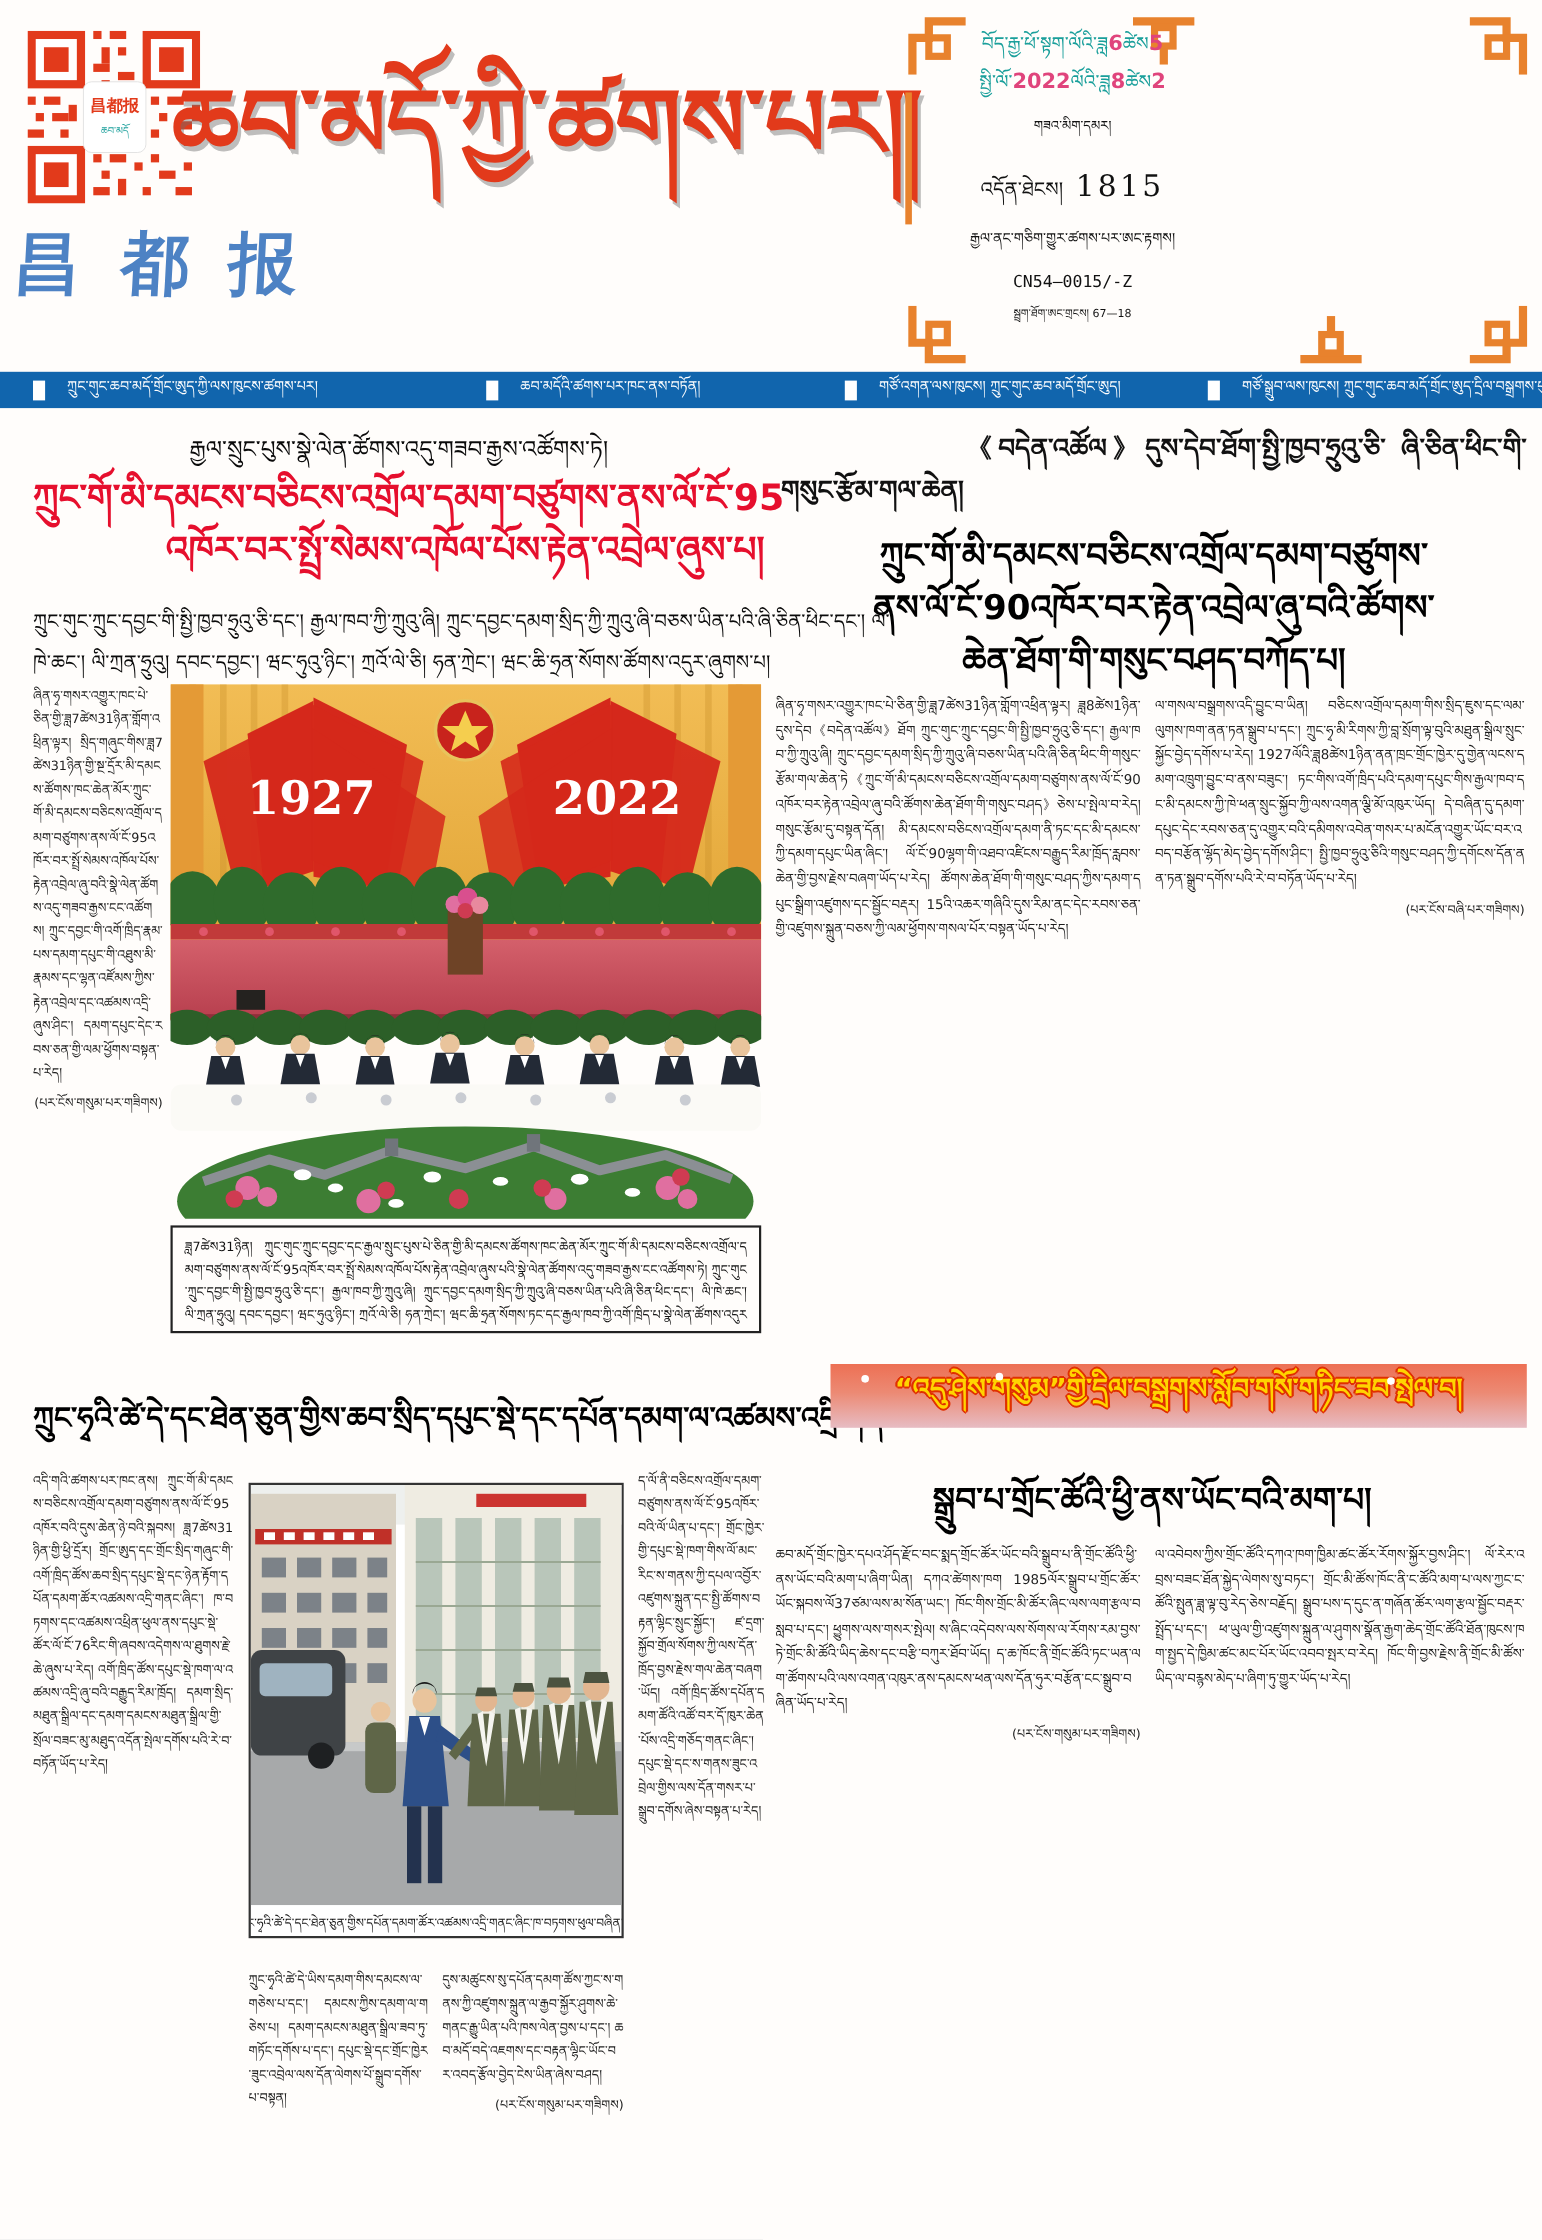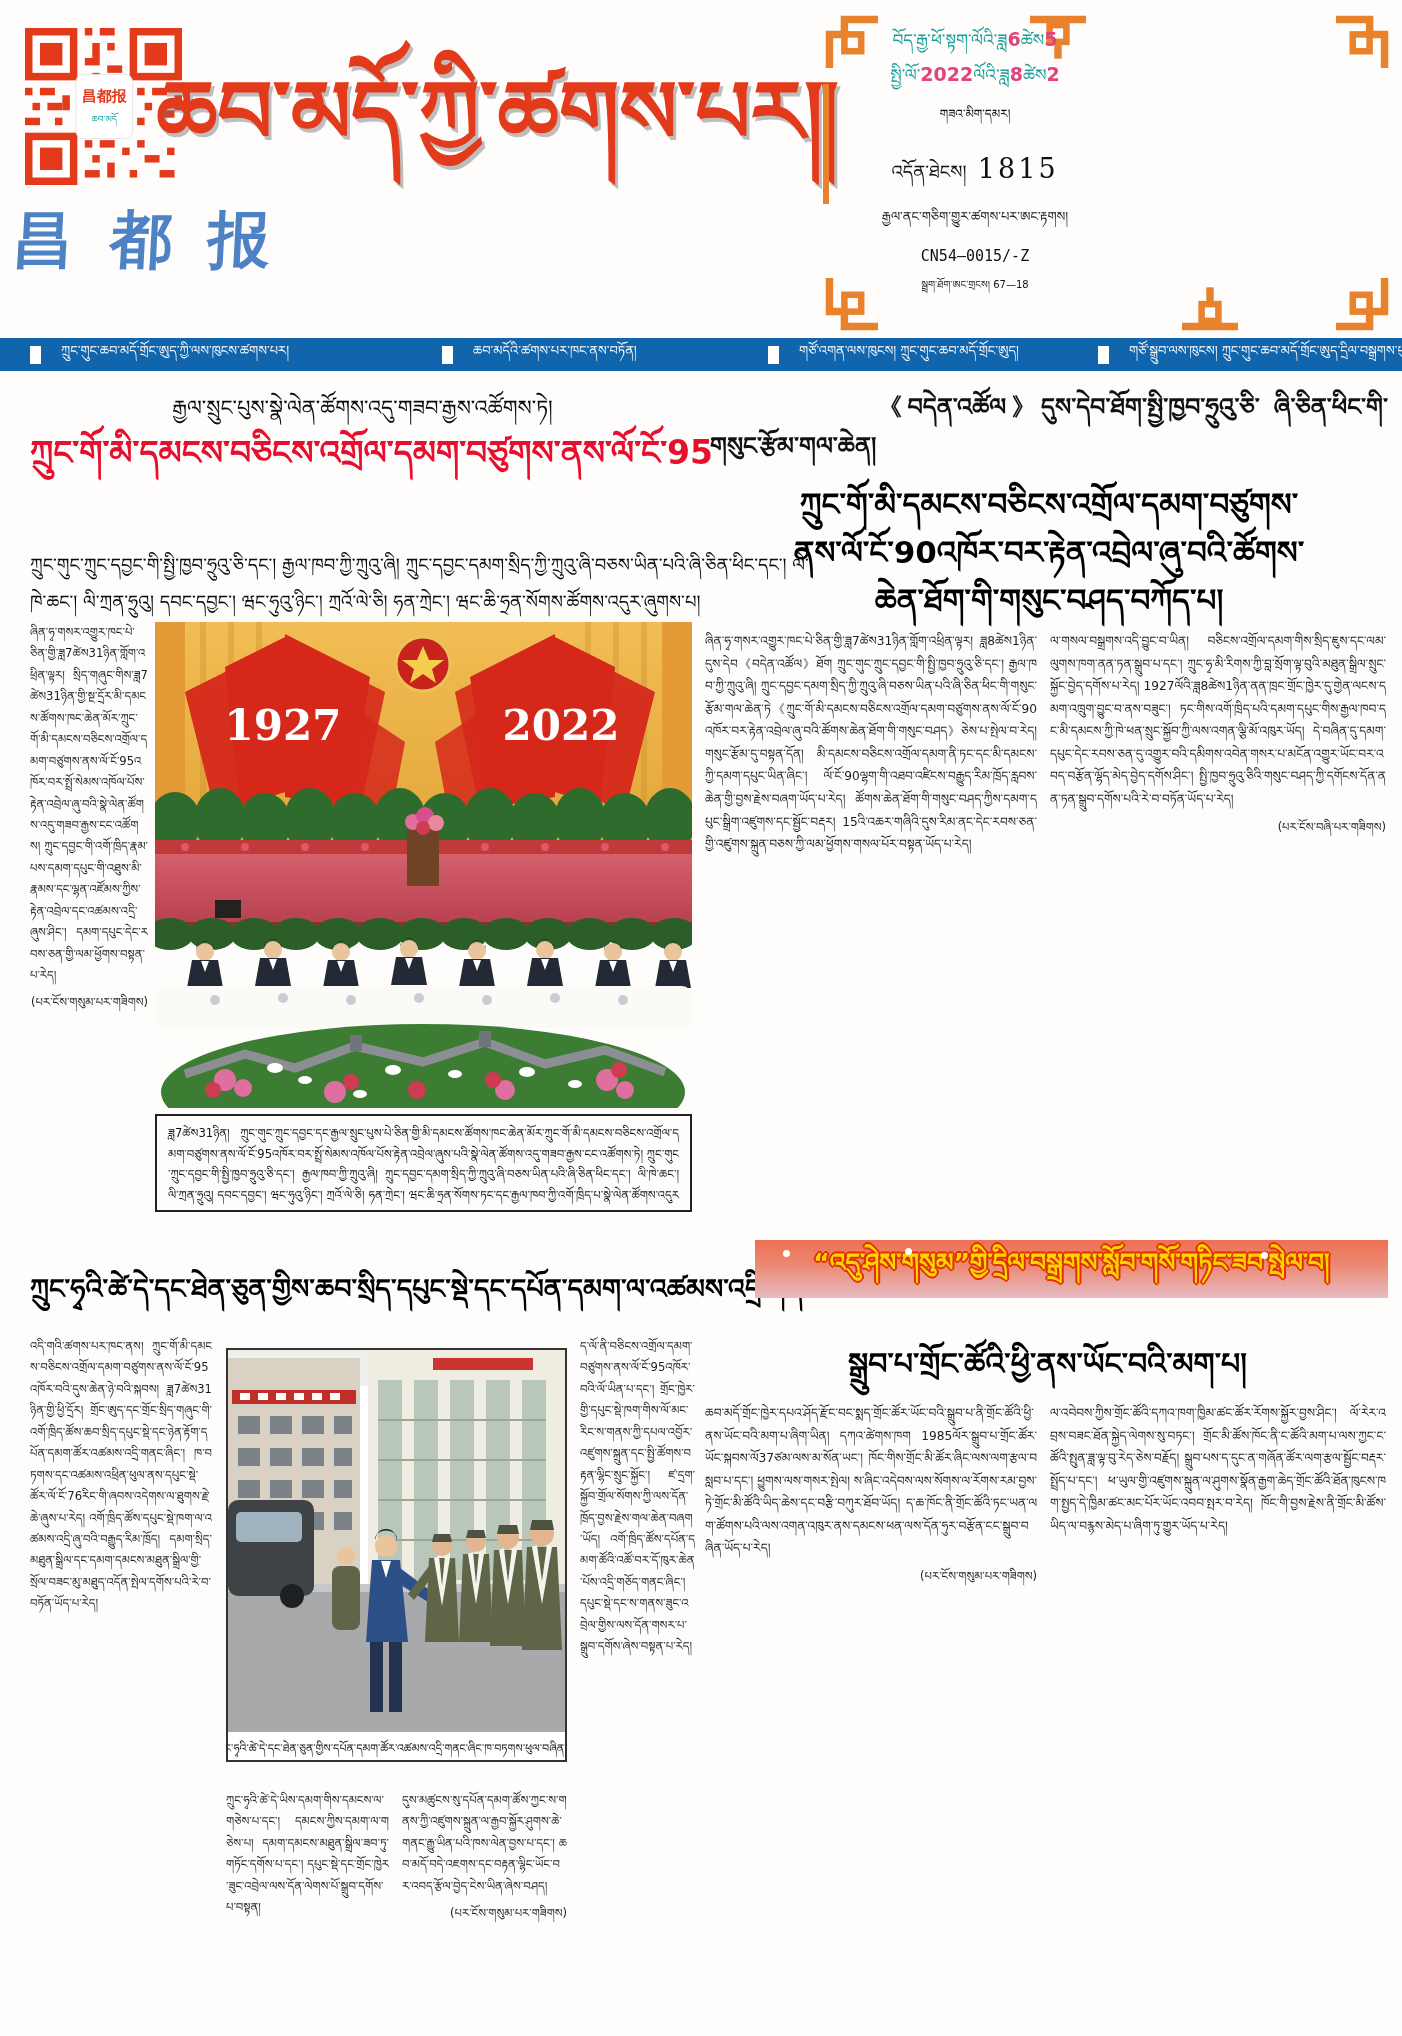--- a/index.html
+++ b/index.html
@@ -190,20 +190,21 @@
       <span>གཙོ་འགན་ལས་ཁུངས། ཀྲུང་གུང་ཆབ་མདོ་གྲོང་ཨུད།</span>
     </div>
     <div class="nav-item" style="left:1098px">
       <span class="bullet"></span>
       <span>གཙོ་སྒྲུབ་ལས་ཁུངས། ཀྲུང་གུང་ཆབ་མདོ་གྲོང་ཨུད་དྲིལ་བསྒྲགས་པུའུ།</span>
     </div>
   </div>
 
   <div class="abs kicker1 center">རྒྱལ་སྲུང་པུས་སྣེ་ལེན་ཚོགས་འདུ་གཟབ་རྒྱས་འཚོགས་ཏེ།</div>
   <div class="abs red-h center" style="top:416px">ཀྲུང་གོ་མི་དམངས་བཅིངས་འགྲོལ་དམག་བཙུགས་ནས་ལོ་ངོ་95</div>
+  <div class="abs red-h center" style="top:463px">འཁོར་བར་སྤྲོ་སེམས་འཁོལ་པོས་རྟེན་འབྲེལ་ཞུས་པ།</div>
   <div class="abs deck center" style="top:545px">ཀྲུང་གུང་ཀྲུང་དབྱང་གི་སྤྱི་ཁྱབ་ཧྲུའུ་ཅི་དང་། རྒྱལ་ཁབ་ཀྱི་ཀྲུའུ་ཞི། ཀྲུང་དབྱང་དམག་སྲིད་ཀྱི་ཀྲུའུ་ཞི་བཅས་ཡིན་པའི་ཞི་ཅིན་ཕིང་དང་། ལི་</div>
   <div class="abs deck center" style="top:582px">ཁེ་ཆང་། ལི་ཀྲན་ཧྲུའུ། དབང་དབྱང་། ཝང་ཧུའུ་ཉིང་། ཀྲའོ་ལེ་ཅི། ཧན་ཀྲེང་། ཝང་ཆི་ཧྲན་སོགས་ཚོགས་འདུར་ཞུགས་པ།</div>
 
   <div class="abs bodycol" style="left:30px;top:622px;width:118px;height:560px">
     <span>ཞིན་ཧྭ་གསར་འགྱུར་ཁང་པེ་ཅིན་གྱི་ཟླ7ཚེས31ཉིན་གློག་འཕྲིན་ལྟར། སྲིད་གཞུང་གིས་ཟླ7ཚེས31ཉིན་གྱི་སྔ་དྲོར་མི་དམངས་ཚོགས་ཁང་ཆེན་མོར་ཀྲུང་གོ་མི་དམངས་བཅིངས་འགྲོལ་དམག་བཙུགས་ནས་ལོ་ངོ་95འཁོར་བར་སྤྲོ་སེམས་འཁོལ་པོས་རྟེན་འབྲེལ་ཞུ་བའི་སྣེ་ལེན་ཚོགས་འདུ་གཟབ་རྒྱས་ངང་འཚོགས། ཀྲུང་དབྱང་གི་འགོ་ཁྲིད་རྣམ་པས་དམག་དཔུང་གི་འཐུས་མི་རྣམས་དང་ལྷན་འཛོམས་ཀྱིས་རྟེན་འབྲེལ་དང་འཚམས་འདྲི་ཞུས་ཤིང་། དམག་དཔུང་དེང་རབས་ཅན་གྱི་ལམ་ཕྱོགས་བསྟན་པ་རེད།</span>
     <div class="credit">(པར་ངོས་གསུམ་པར་གཟིགས)</div>
   </div>
 
   <div class="abs photo1">
     <svg width="537" height="486" viewBox="0 0 537 486">

